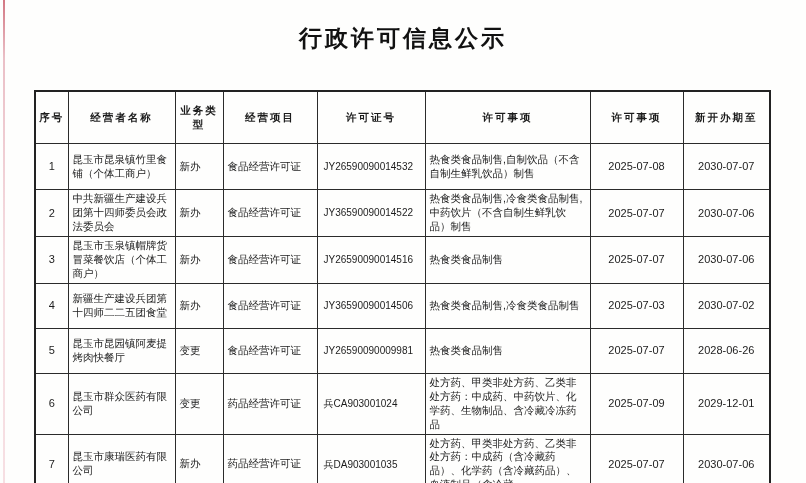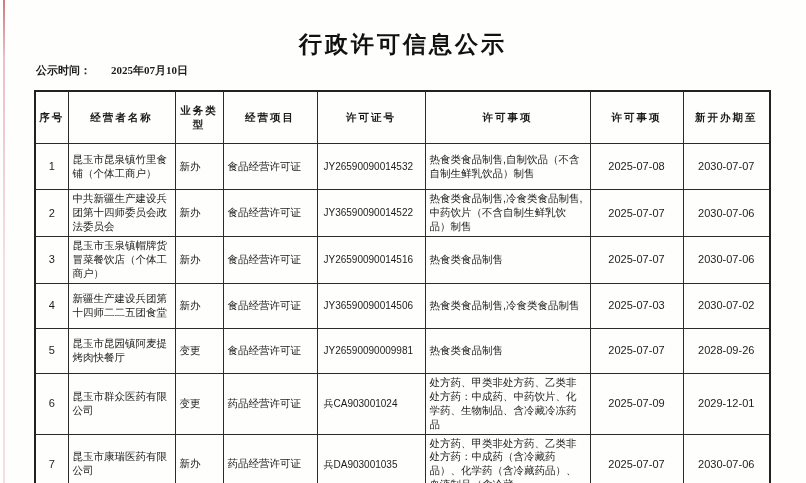--- a/index.html
+++ b/index.html
@@ -7,21 +7,21 @@
     position:relative; width:806px; height:483px; background:#fefefd;
     font-family:"Liberation Sans", sans-serif; color:#1c1c1c; overflow:hidden;
   }
   .scan-line {
     position:absolute; left:3px; top:0; bottom:0; width:2px;
     background:linear-gradient(to bottom,
       rgba(200,85,100,0.8) 0%, rgba(215,130,145,0.5) 12%,
       rgba(232,170,182,0.38) 55%, rgba(236,180,190,0.42) 100%);
   }
   .title {
-    margin:14px; padding-top:15px; text-align:center;
+    margin:8px; padding-top:15px; text-align:center;
     font-family:"Liberation Serif", serif; font-weight:bold;
     font-size:23px; letter-spacing:3px; color:#111;
   }
   .meta {
     position:absolute; top:63px; left:36px; right:72px;
     display:flex; justify-content:space-between;
     font-family:"Liberation Serif", serif; font-weight:bold; font-size:11px;
   }
   .meta .time-value { margin-left:20px; }
   table.permits {
@@ -52,23 +52,20 @@
 </style>
 </head>
 <body>
 
 <div class="page">
   <div class="scan-line"></div>
 
   <h1 class="title">行政许可信息公示</h1>
 
   <div class="meta">
-    <div>
-      <span>公示时间：</span><span class="time-value">2025年07月10日</span>
-    </div>
   </div>
 
   <table class="permits">
     <colgroup>
       <col style="width:33px">
         <col style="width:107px">
         <col style="width:48px">
         <col style="width:94px">
       <col style="width:108px">
         <col style="width:165px">
@@ -129,21 +126,21 @@
         <td>2030-07-02</td>
       </tr>
       <tr>
         <td>5</td>
         <td>昆玉市昆园镇阿麦提烤肉快餐厅</td>
         <td>变更</td>
         <td>食品经营许可证</td>
         <td>JY26590090009981</td>
         <td>热食类食品制售</td>
         <td>2025-07-07</td>
-        <td>2028-09-26</td>
+        <td>2028-06-26</td>
       </tr>
       <tr>
         <td>6</td>
         <td>昆玉市群众医药有限公司</td>
         <td>变更</td>
         <td>药品经营许可证</td>
         <td>兵CA903001024</td>
         <td>处方药、甲类非处方药、乙类非处方药：中成药、中药饮片、化学药、生物制品、含冷藏冷冻药品</td>
         <td>2025-07-09</td>
         <td>2029-12-01</td>

